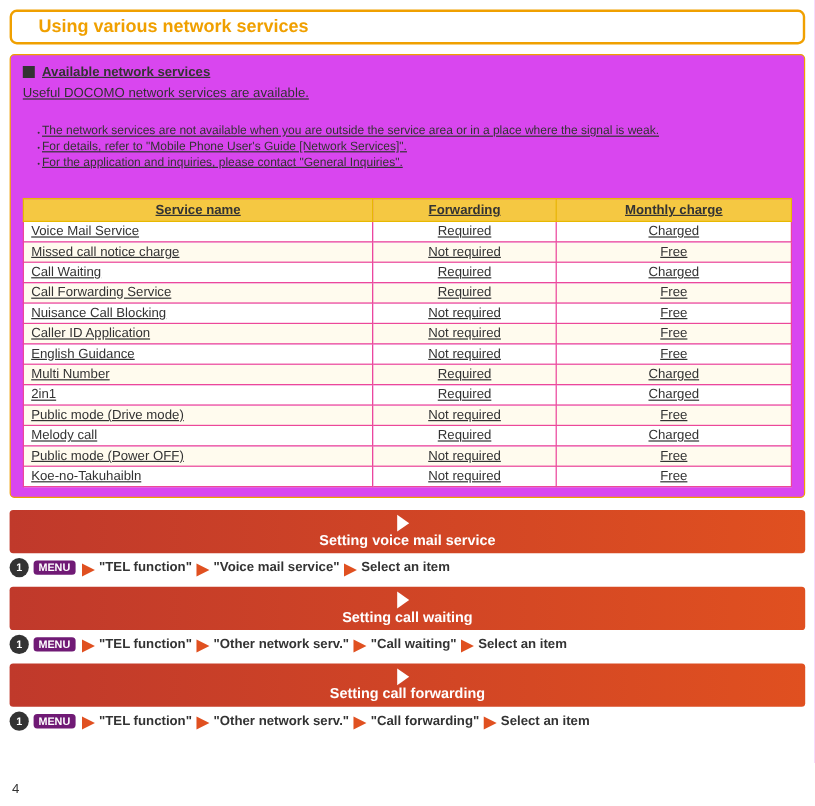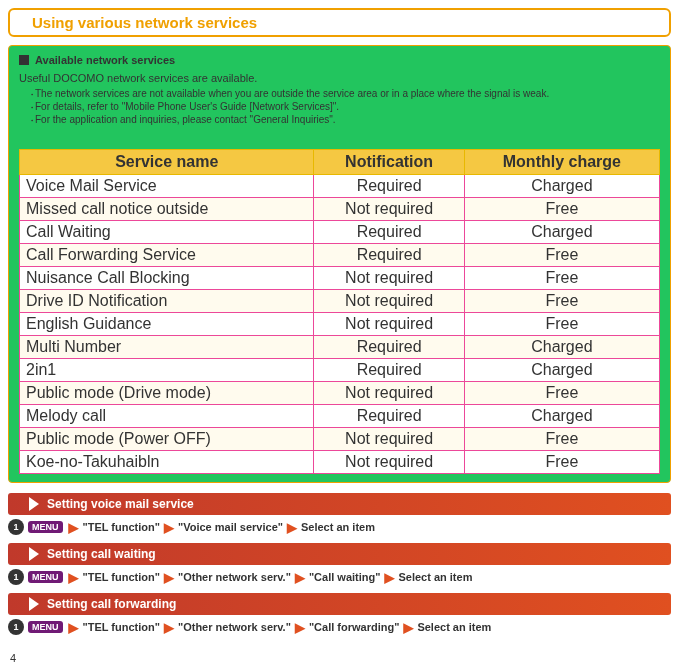--- a/index.html
+++ b/index.html
@@ -34,21 +34,22 @@
       font-size: 15px;
       font-weight: bold;
     }
 
     
     .content-area {
       border: 1.5px solid #f0a000;
       border-radius: 4px;
       padding: 8px 10px;
       margin-bottom: 10px;
-      background: #22c55e;
+      background: #d946ef;
+      text-decoration: underline;
     }
 
     .section-header {
       display: flex;
       align-items: center;
       margin-bottom: 6px;
     }
     .black-square {
       display: inline-block;
       width: 10px;
@@ -59,21 +60,21 @@
     }
     .section-header-text {
       font-weight: bold;
       font-size: 11px;
       color: #333;
     }
 
     .intro-text {
       font-size: 11px;
       color: #333;
-      margin-bottom: 4px;
+      margin-bottom: 20px;
     }
     .bullet-list {
       list-style: none;
       padding-left: 8px;
       margin-bottom: 24px;
     }
     .bullet-list li {
       font-size: 10px;
       color: #333;
       margin-bottom: 2px;
@@ -83,21 +84,21 @@
     .bullet-list li::before {
       content: '・';
       position: absolute;
       left: 0;
     }
 
     
     .services-table {
       width: 100%;
       border-collapse: collapse;
-      font-size: 16px;
+      font-size: 11px;
     }
     .services-table th {
       background: #f5c842;
       color: #333;
       font-weight: bold;
       text-align: center;
       padding: 3px 6px;
       border: 1px solid #e8b800;
     }
     .services-table td {
@@ -116,22 +117,23 @@
     .services-table tr:nth-child(even) td {
       background: #fffbee;
     }
 
     
     .section-banner {
       display: flex;
       align-items: center;
       background: linear-gradient(to right, #c0392b, #e05020);
       border-radius: 3px;
-      padding: 4px 21px;
+      padding: 4px 4px;
       margin: 8px 0 4px 0;
+      flex-direction: column;
     }
     .banner-triangle {
       width: 0;
       height: 0;
       border-top: 7px solid transparent;
       border-bottom: 7px solid transparent;
       border-left: 10px solid #fff;
       margin-right: 8px;
       flex-shrink: 0;
     }
@@ -204,52 +206,52 @@
   <ul class="bullet-list">
     <li>The network services are not available when you are outside the service area or in a place where the signal is weak.</li>
     <li>For details, refer to "Mobile Phone User's Guide [Network Services]".</li>
     <li>For the application and inquiries, please contact "General Inquiries".</li>
   </ul>
 
   <table class="services-table">
     <thead>
       <tr>
         <th>Service name</th>
-        <th>Notification</th>
+        <th>Forwarding</th>
         <th>Monthly charge</th>
       </tr>
     </thead>
     <tbody id="table-body">
     <tr>
           <td>Voice Mail Service</td>
           <td class="center">Required</td>
           <td class="center">Charged</td>
         </tr>
         <tr>
-          <td>Missed call notice outside</td>
+          <td>Missed call notice charge</td>
           <td class="center">Not required</td>
           <td class="center">Free</td>
         </tr>
         <tr>
           <td>Call Waiting</td>
           <td class="center">Required</td>
           <td class="center">Charged</td>
         </tr>
         <tr>
           <td>Call Forwarding Service</td>
           <td class="center">Required</td>
           <td class="center">Free</td>
         </tr>
         <tr>
           <td>Nuisance Call Blocking</td>
           <td class="center">Not required</td>
           <td class="center">Free</td>
         </tr>
         <tr>
-          <td>Drive ID Notification</td>
+          <td>Caller ID Application</td>
           <td class="center">Not required</td>
           <td class="center">Free</td>
         </tr>
         <tr>
           <td>English Guidance</td>
           <td class="center">Not required</td>
           <td class="center">Free</td>
         </tr>
         <tr>
           <td>Multi Number</td>

